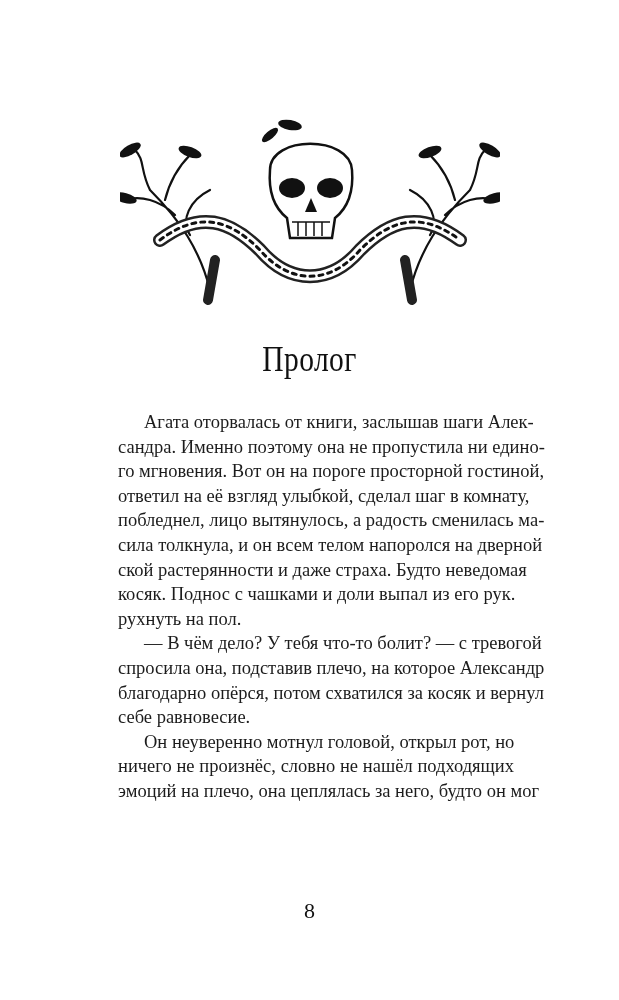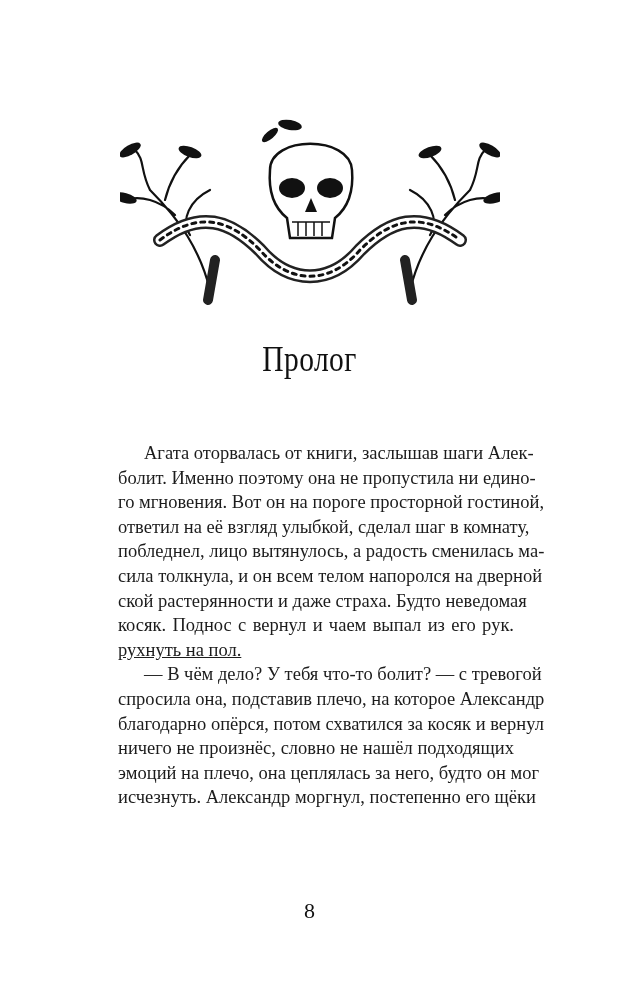--- a/index.html
+++ b/index.html
@@ -23,32 +23,31 @@
       font-family: "Liberation Serif", serif;
       font-size: 36px;
       transform: scaleX(0.82);
       letter-spacing: 0.5px;
       color: #111;
     }
     .text-block {
       position: absolute;
       left: 118px; top: 410px;
       width: 396px;
-      margin-top: 31px;
     }
     .line {
       display: block;
       height: 24.6px;
       line-height: 24.6px;
       font-size: 18.5px;
       white-space: nowrap;
       text-align: justify;
       text-align-last: justify;
     }
-    .line.last { text-align-last: left; text-decoration: underline; }
+    .line.last { text-align-last: left; }
     .line.indent { padding-left: 26px; }
     .page-number {
       position: absolute;
       left: 0; right: 0; top: 898px;
       text-align: center;
       font-size: 22px;
       color: #111;
     }
   </style>
 </head>
@@ -84,29 +83,30 @@
     <ellipse cx="210" cy="78" rx="13" ry="10" fill="#111"></ellipse>
     <path d="M191 88 L185 102 L197 102 Z" fill="#111"></path>
     <path d="M172 112 L210 112 M178 112 L178 126 M186 112 L186 126 M194 112 L194 126 M202 112 L202 126" stroke="#111" stroke-width="1.5"></path>
   </g>
 </svg>
 
 <div class="chapter-title">Пролог</div>
 
 <div class="text-block" id="text-block">
     <span class="line indent">Агата оторвалась от книги, заслышав шаги Алек-</span>
-    <span class="line">болит. Именно поэтому она не пропустила ни едино-</span>
+    <span class="line">сандра. Именно поэтому она не пропустила ни едино-</span>
     <span class="line">го мгновения. Вот он на пороге просторной гостиной,</span>
     <span class="line">ответил на её взгляд улыбкой, сделал шаг в комнату,</span>
     <span class="line">побледнел, лицо вытянулось, а радость сменилась ма-</span>
     <span class="line">сила толкнула, и он всем телом напоролся на дверной</span>
     <span class="line">ской растерянности и даже страха. Будто неведомая</span>
-    <span class="line">косяк. Поднос с вернул и чаем выпал из его рук.</span>
+    <span class="line">косяк. Поднос с чашками и доли выпал из его рук.</span>
     <span class="line last">рухнуть на пол.</span>
     <span class="line indent">— В чём дело? У тебя что-то болит? — с тревогой</span>
     <span class="line">спросила она, подставив плечо, на которое Александр</span>
     <span class="line">благодарно опёрся, потом схватился за косяк и вернул</span>
+    <span class="line last">себе равновесие.</span>
+    <span class="line indent">Он неуверенно мотнул головой, открыл рот, но</span>
     <span class="line">ничего не произнёс, словно не нашёл подходящих</span>
     <span class="line">эмоций на плечо, она цеплялась за него, будто он мог</span>
-    <span class="line">исчезнуть. Александр моргнул, постепенно его щёки</span>
   </div>
 
 <div class="page-number">8</div>
 
 </body></html>

